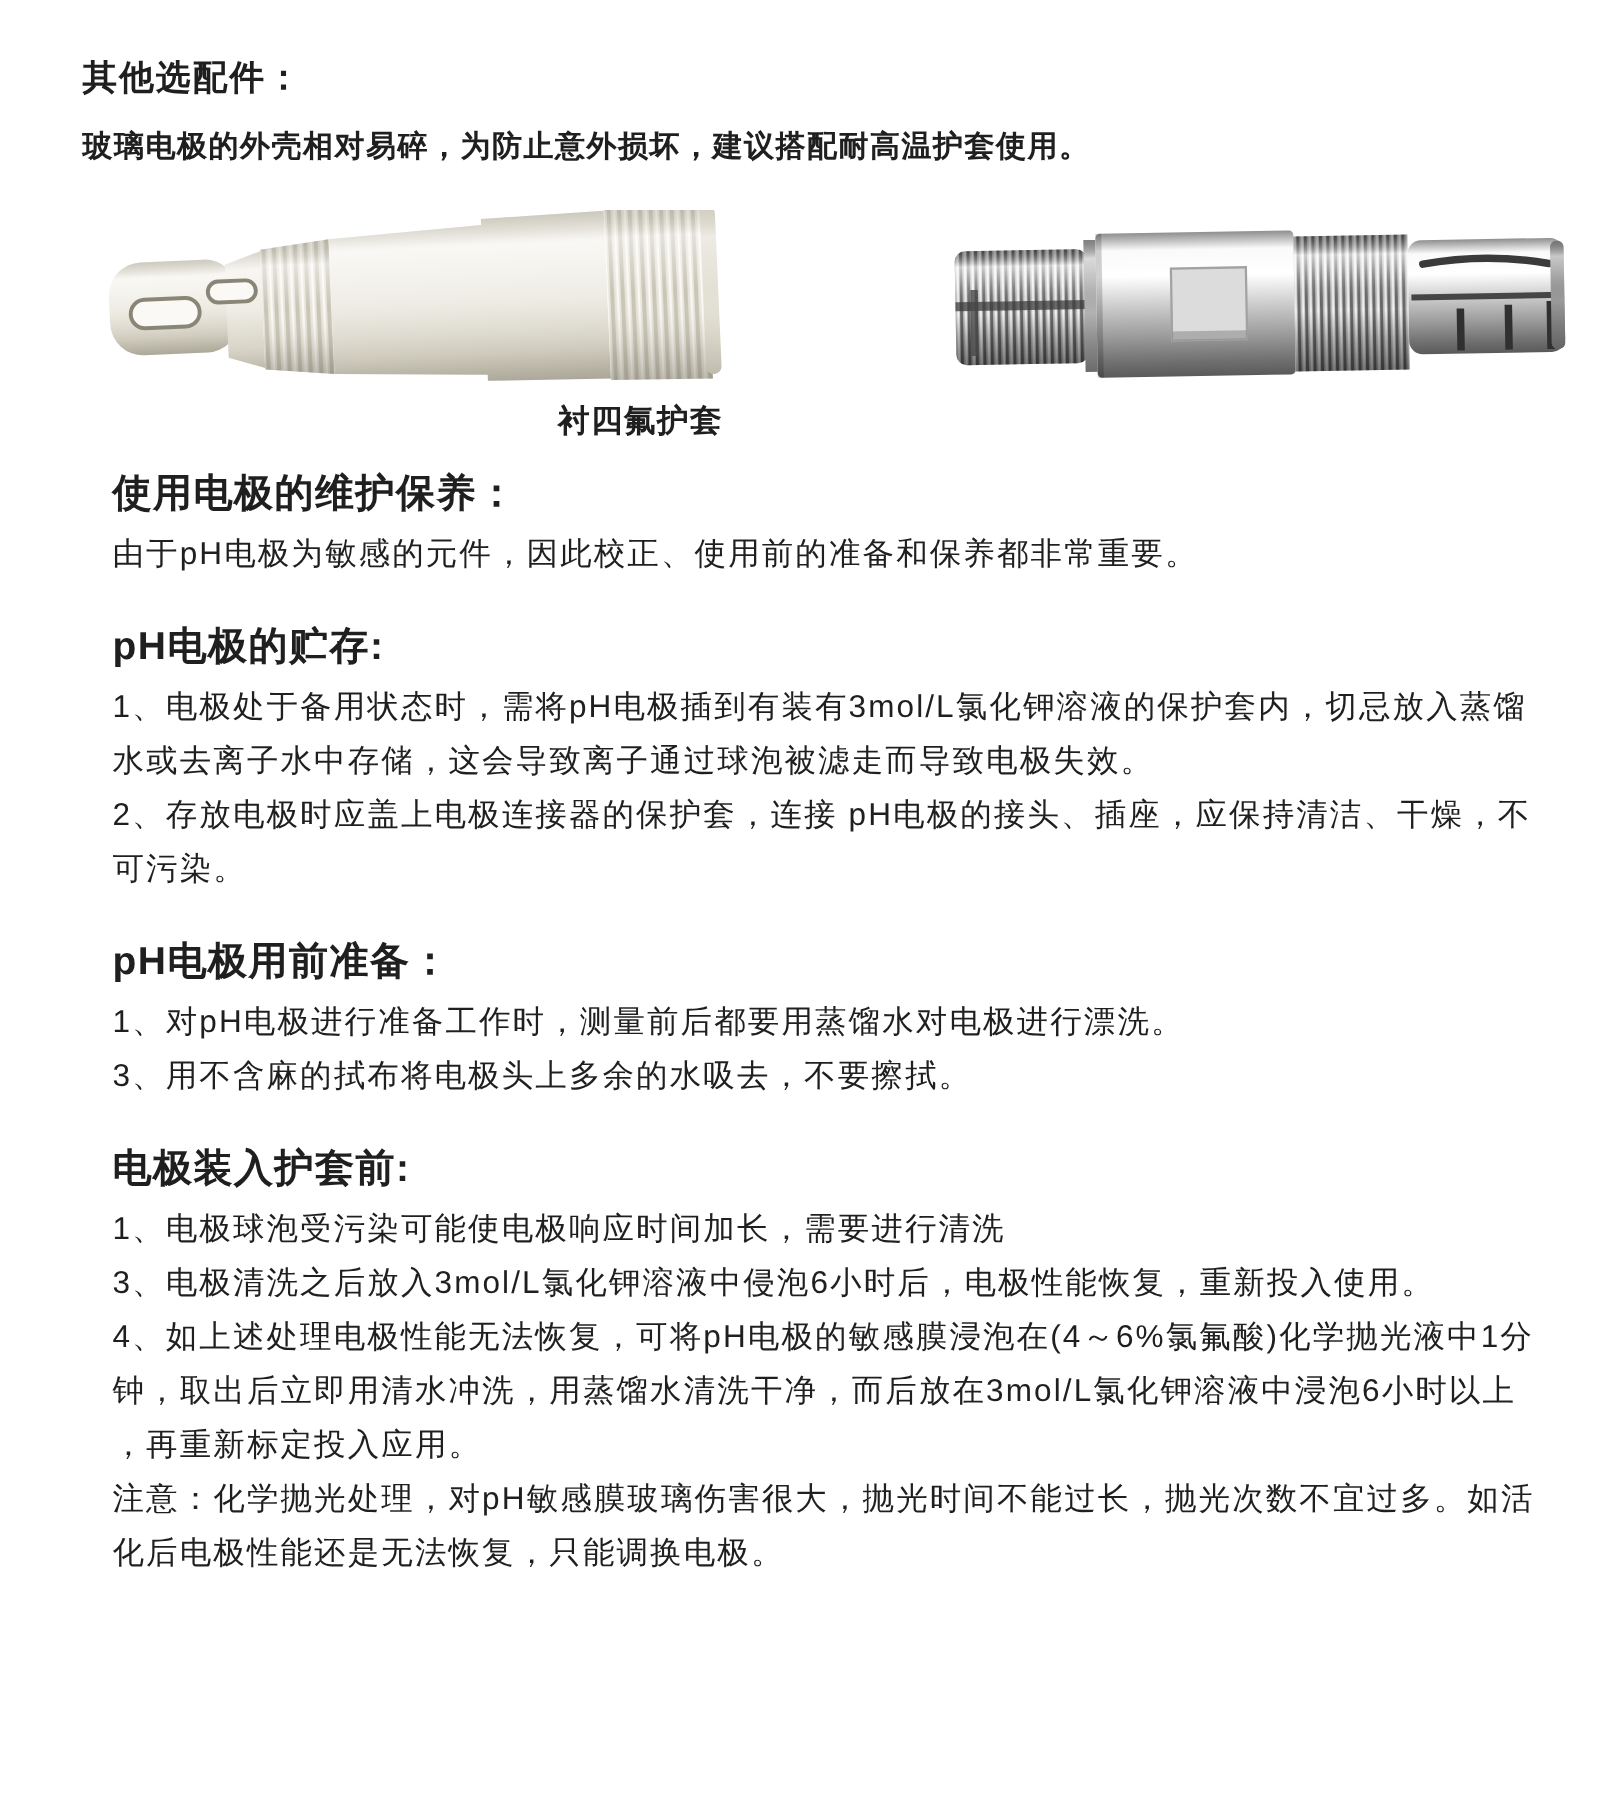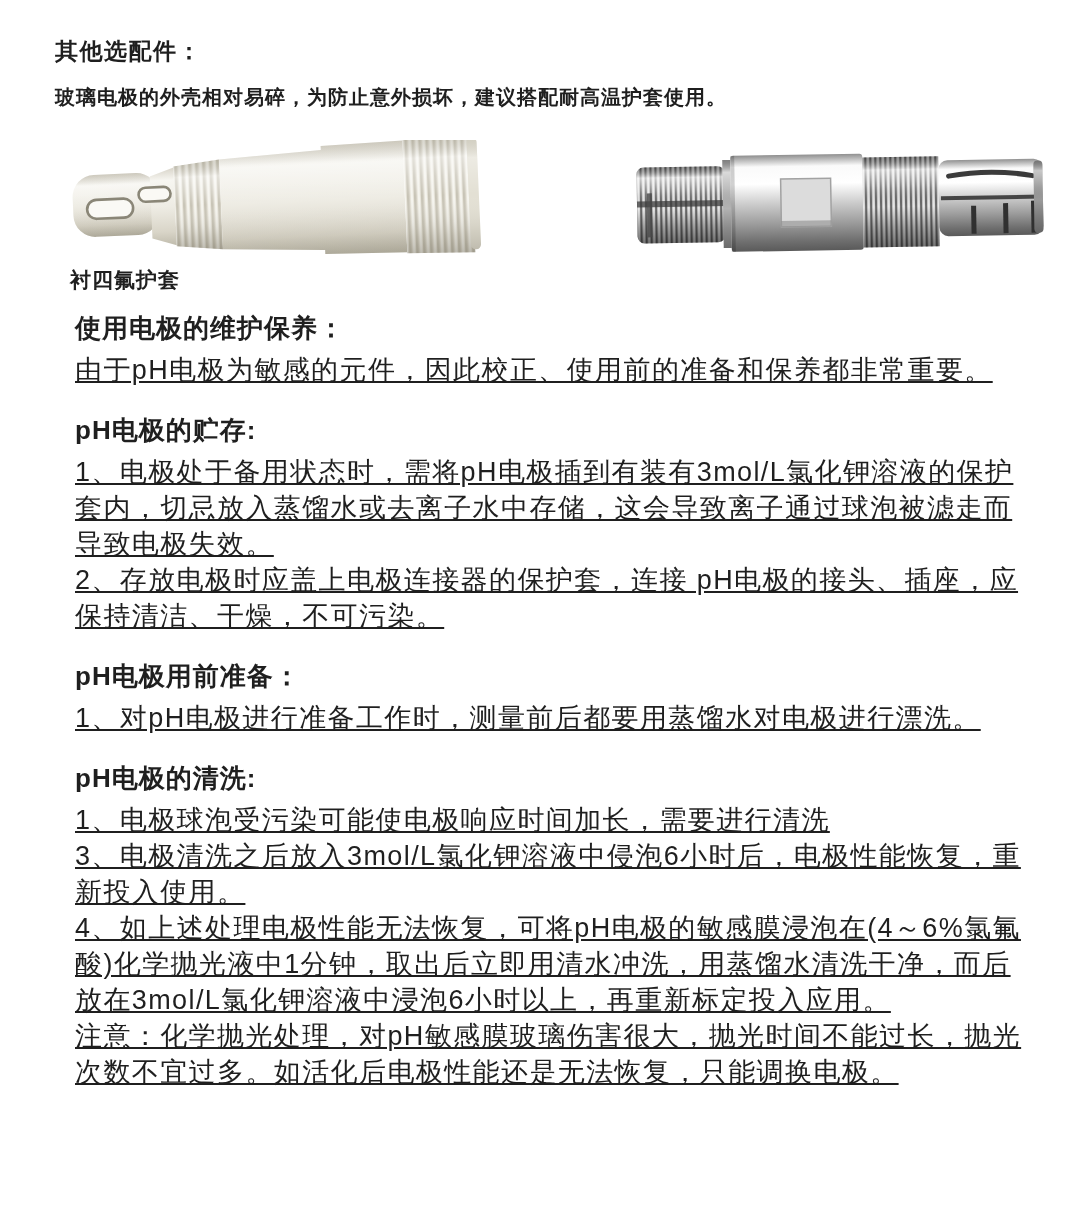--- a/index.html
+++ b/index.html
@@ -21,38 +21,38 @@
     font-size:20px;font-weight:700;letter-spacing:1px;
   }
 
   .fig{position:absolute;margin:0;padding:0;}
   .fig-ptfe{left:70px;top:140px;width:412px;height:124px;}
   .fig-steel{left:634px;top:146px;width:414px;height:112px;}
   .fig svg{display:block;width:100%;height:100%;}
 
   .caption{
     position:absolute;top:266px;margin:0;
-    text-align:left;font-size:21px;font-weight:700;letter-spacing:1px;
+    text-align:right;font-size:21px;font-weight:700;letter-spacing:1px;
   }
   .cap1{left:70px;width:412px;}
   .cap2{left:632px;width:412px;}
 
   .content{
     position:absolute;left:75px;top:312px;width:952px;
   }
   .content section{margin:0;padding:0;}
   .content h2{
     margin:26px 0 7px 0;
     font-size:26px;line-height:33px;font-weight:700;letter-spacing:1px;
   }
   .content section:first-child h2{margin-top:0;}
   .content p{
     margin:0;
-    font-size:27px;line-height:36px;font-weight:500;letter-spacing:1.4px;
-    word-break:break-all;line-break:anywhere;text-decoration:underline;
+    font-size:21px;line-height:36px;font-weight:500;letter-spacing:1.4px;
+    word-break:break-all;line-break:anywhere;
   }
 </style>
 </head>
 <body>
 
 <main class="page">
 
   <h1 class="title">其他选配件：</h1>
   <p class="intro">玻璃电极的外壳相对易碎，为防止意外损坏，建议搭配耐高温护套使用。</p>
 
@@ -171,24 +171,25 @@
 
     <section>
       <h2>pH电极的贮存:</h2>
       <p>1、电极处于备用状态时，需将pH电极插到有装有3mol/L氯化钾溶液的保护套内，切忌放入蒸馏水或去离子水中存储，这会导致离子通过球泡被滤走而导致电极失效。</p>
       <p>2、存放电极时应盖上电极连接器的保护套，连接 pH电极的接头、插座，应保持清洁、干燥，不可污染。</p>
     </section>
 
     <section>
       <h2>pH电极用前准备：</h2>
       <p>1、对pH电极进行准备工作时，测量前后都要用蒸馏水对电极进行漂洗。</p>
+      <p>3、用不含麻的拭布将电极头上多余的水吸去，不要擦拭。</p>
     </section>
 
     <section>
-      <h2>pH电极的清洗:</h2>
+      <h2>电极装入护套前:</h2>
       <p>1、电极球泡受污染可能使电极响应时间加长，需要进行清洗</p>
       <p>3、电极清洗之后放入3mol/L氯化钾溶液中侵泡6小时后，电极性能恢复，重新投入使用。</p>
       <p>4、如上述处理电极性能无法恢复，可将pH电极的敏感膜浸泡在(4～6%氯氟酸)化学抛光液中1分钟，取出后立即用清水冲洗，用蒸馏水清洗干净，而后放在3mol/L氯化钾溶液中浸泡6小时以上，再重新标定投入应用。</p>
       <p>注意：化学抛光处理，对pH敏感膜玻璃伤害很大，抛光时间不能过长，抛光次数不宜过多。如活化后电极性能还是无法恢复，只能调换电极。</p>
     </section>
 
   </div>
 
 </main>
 

